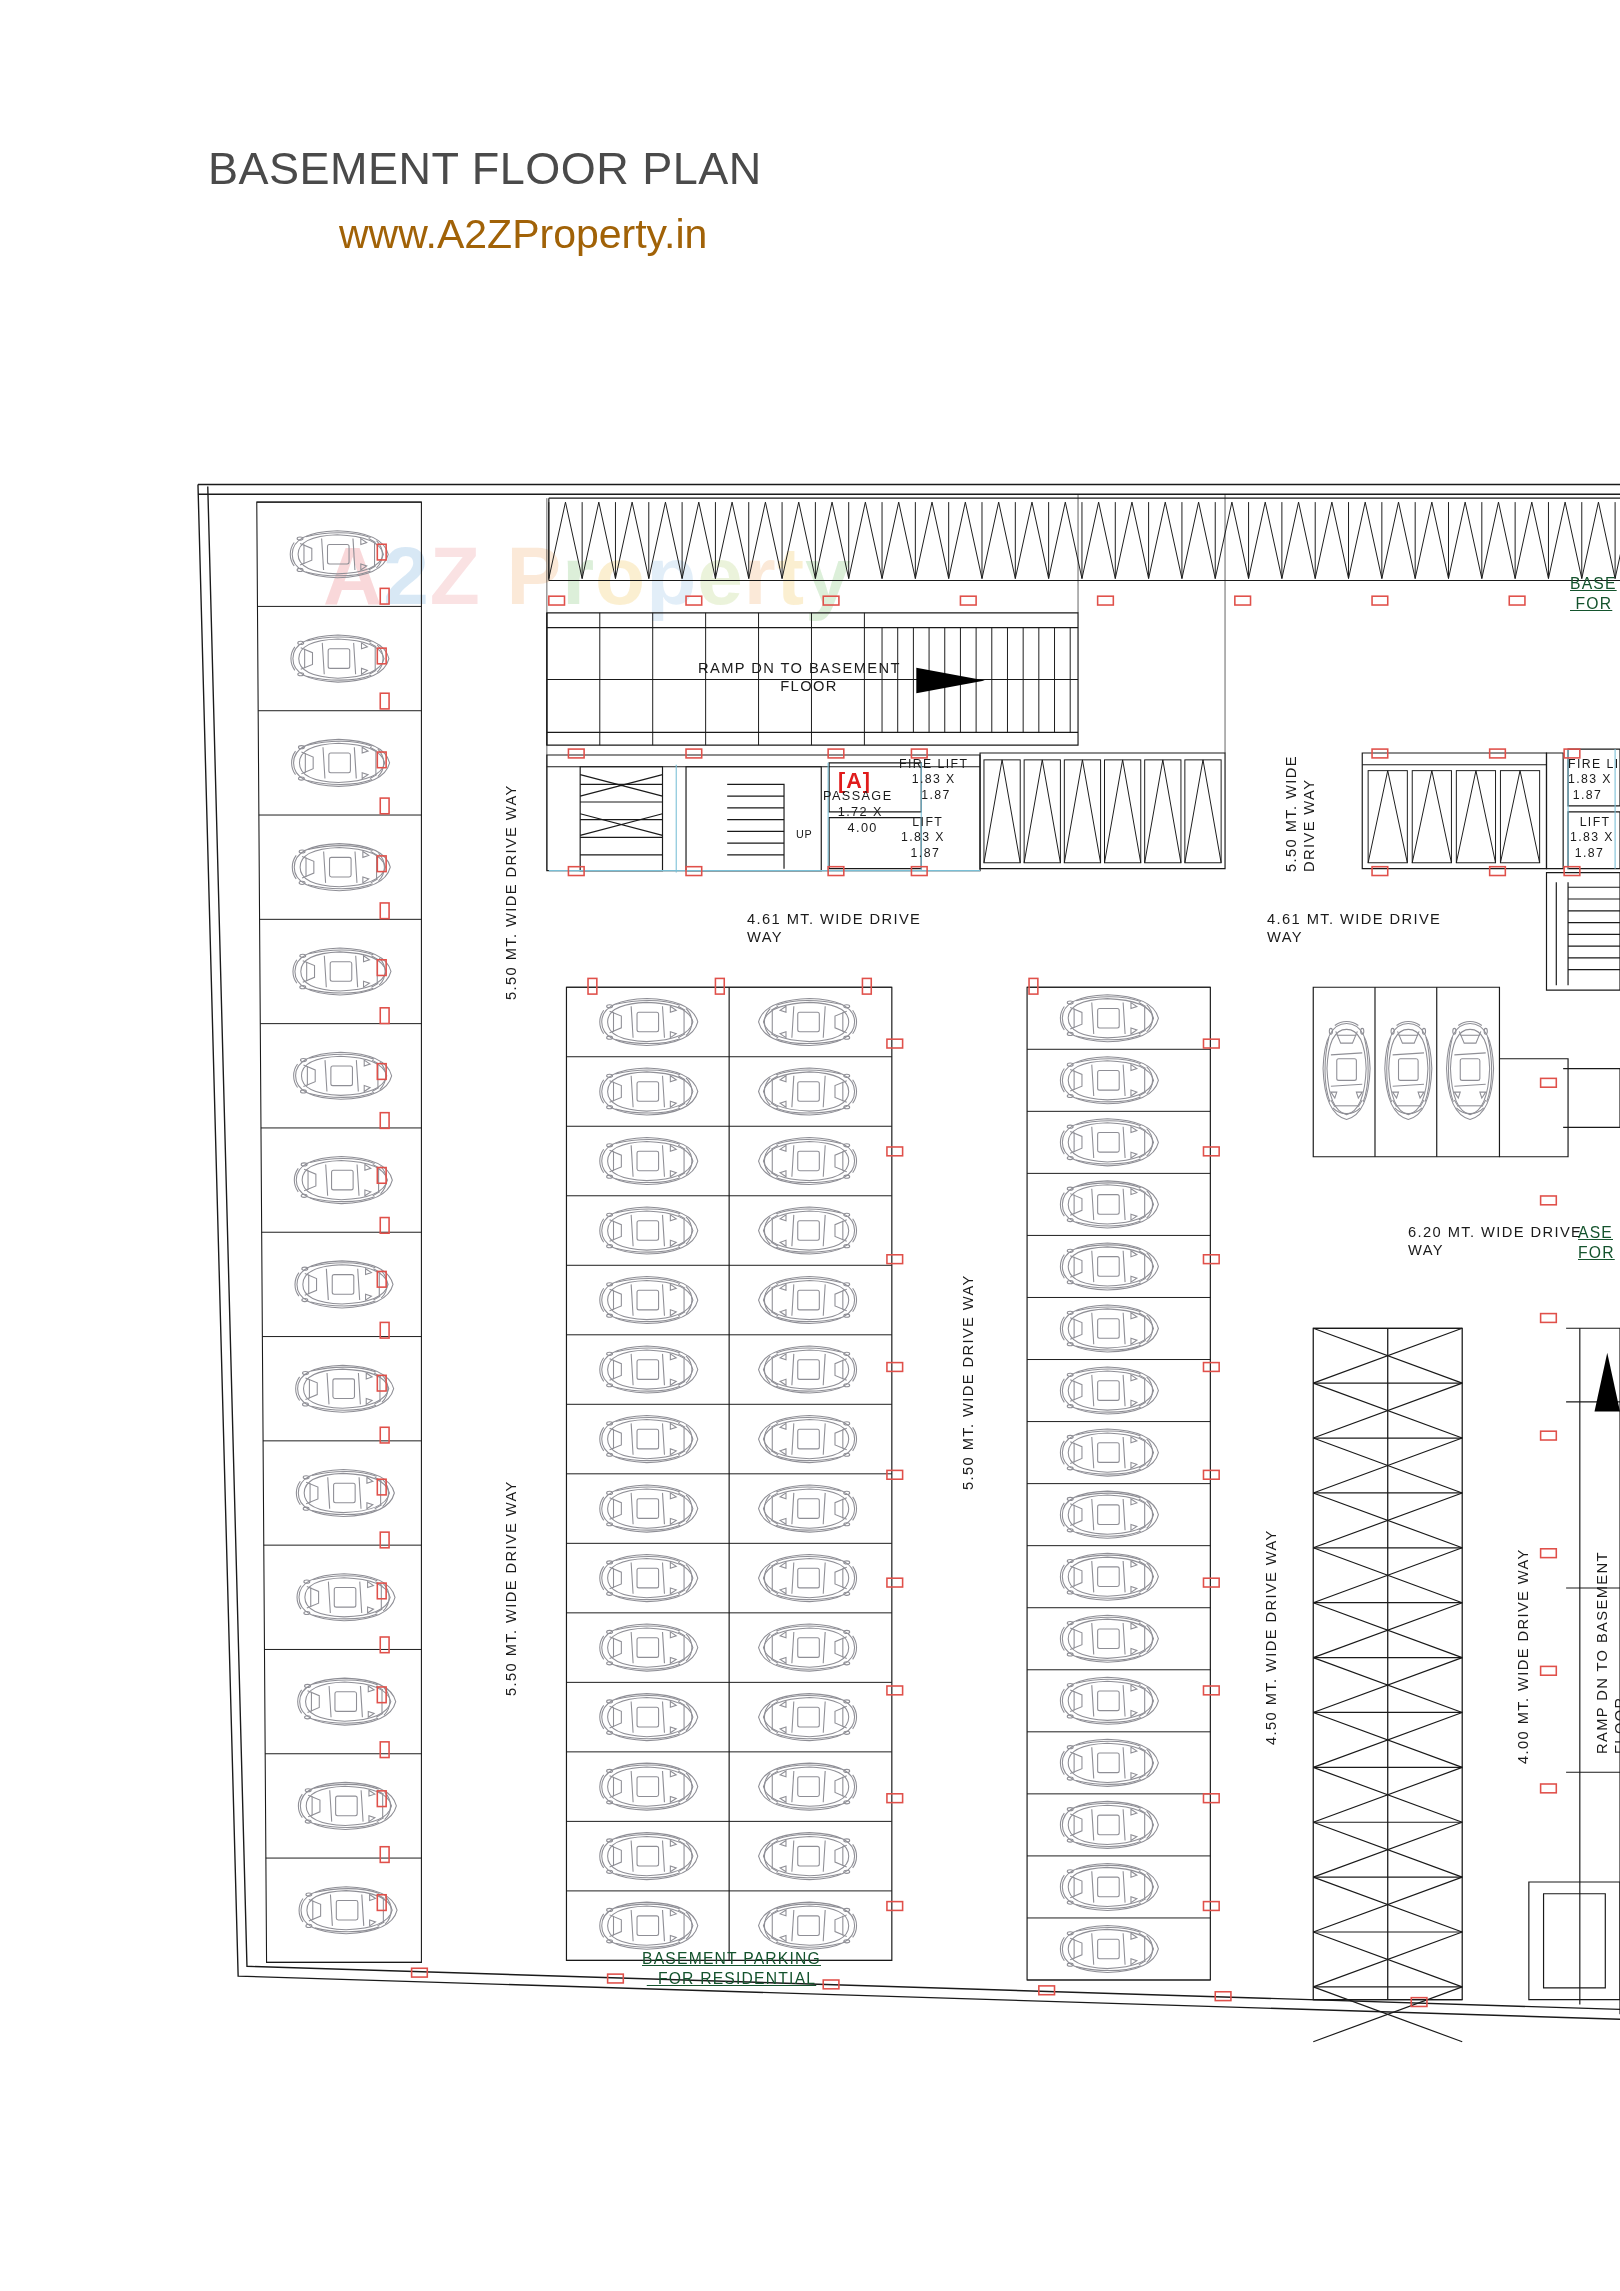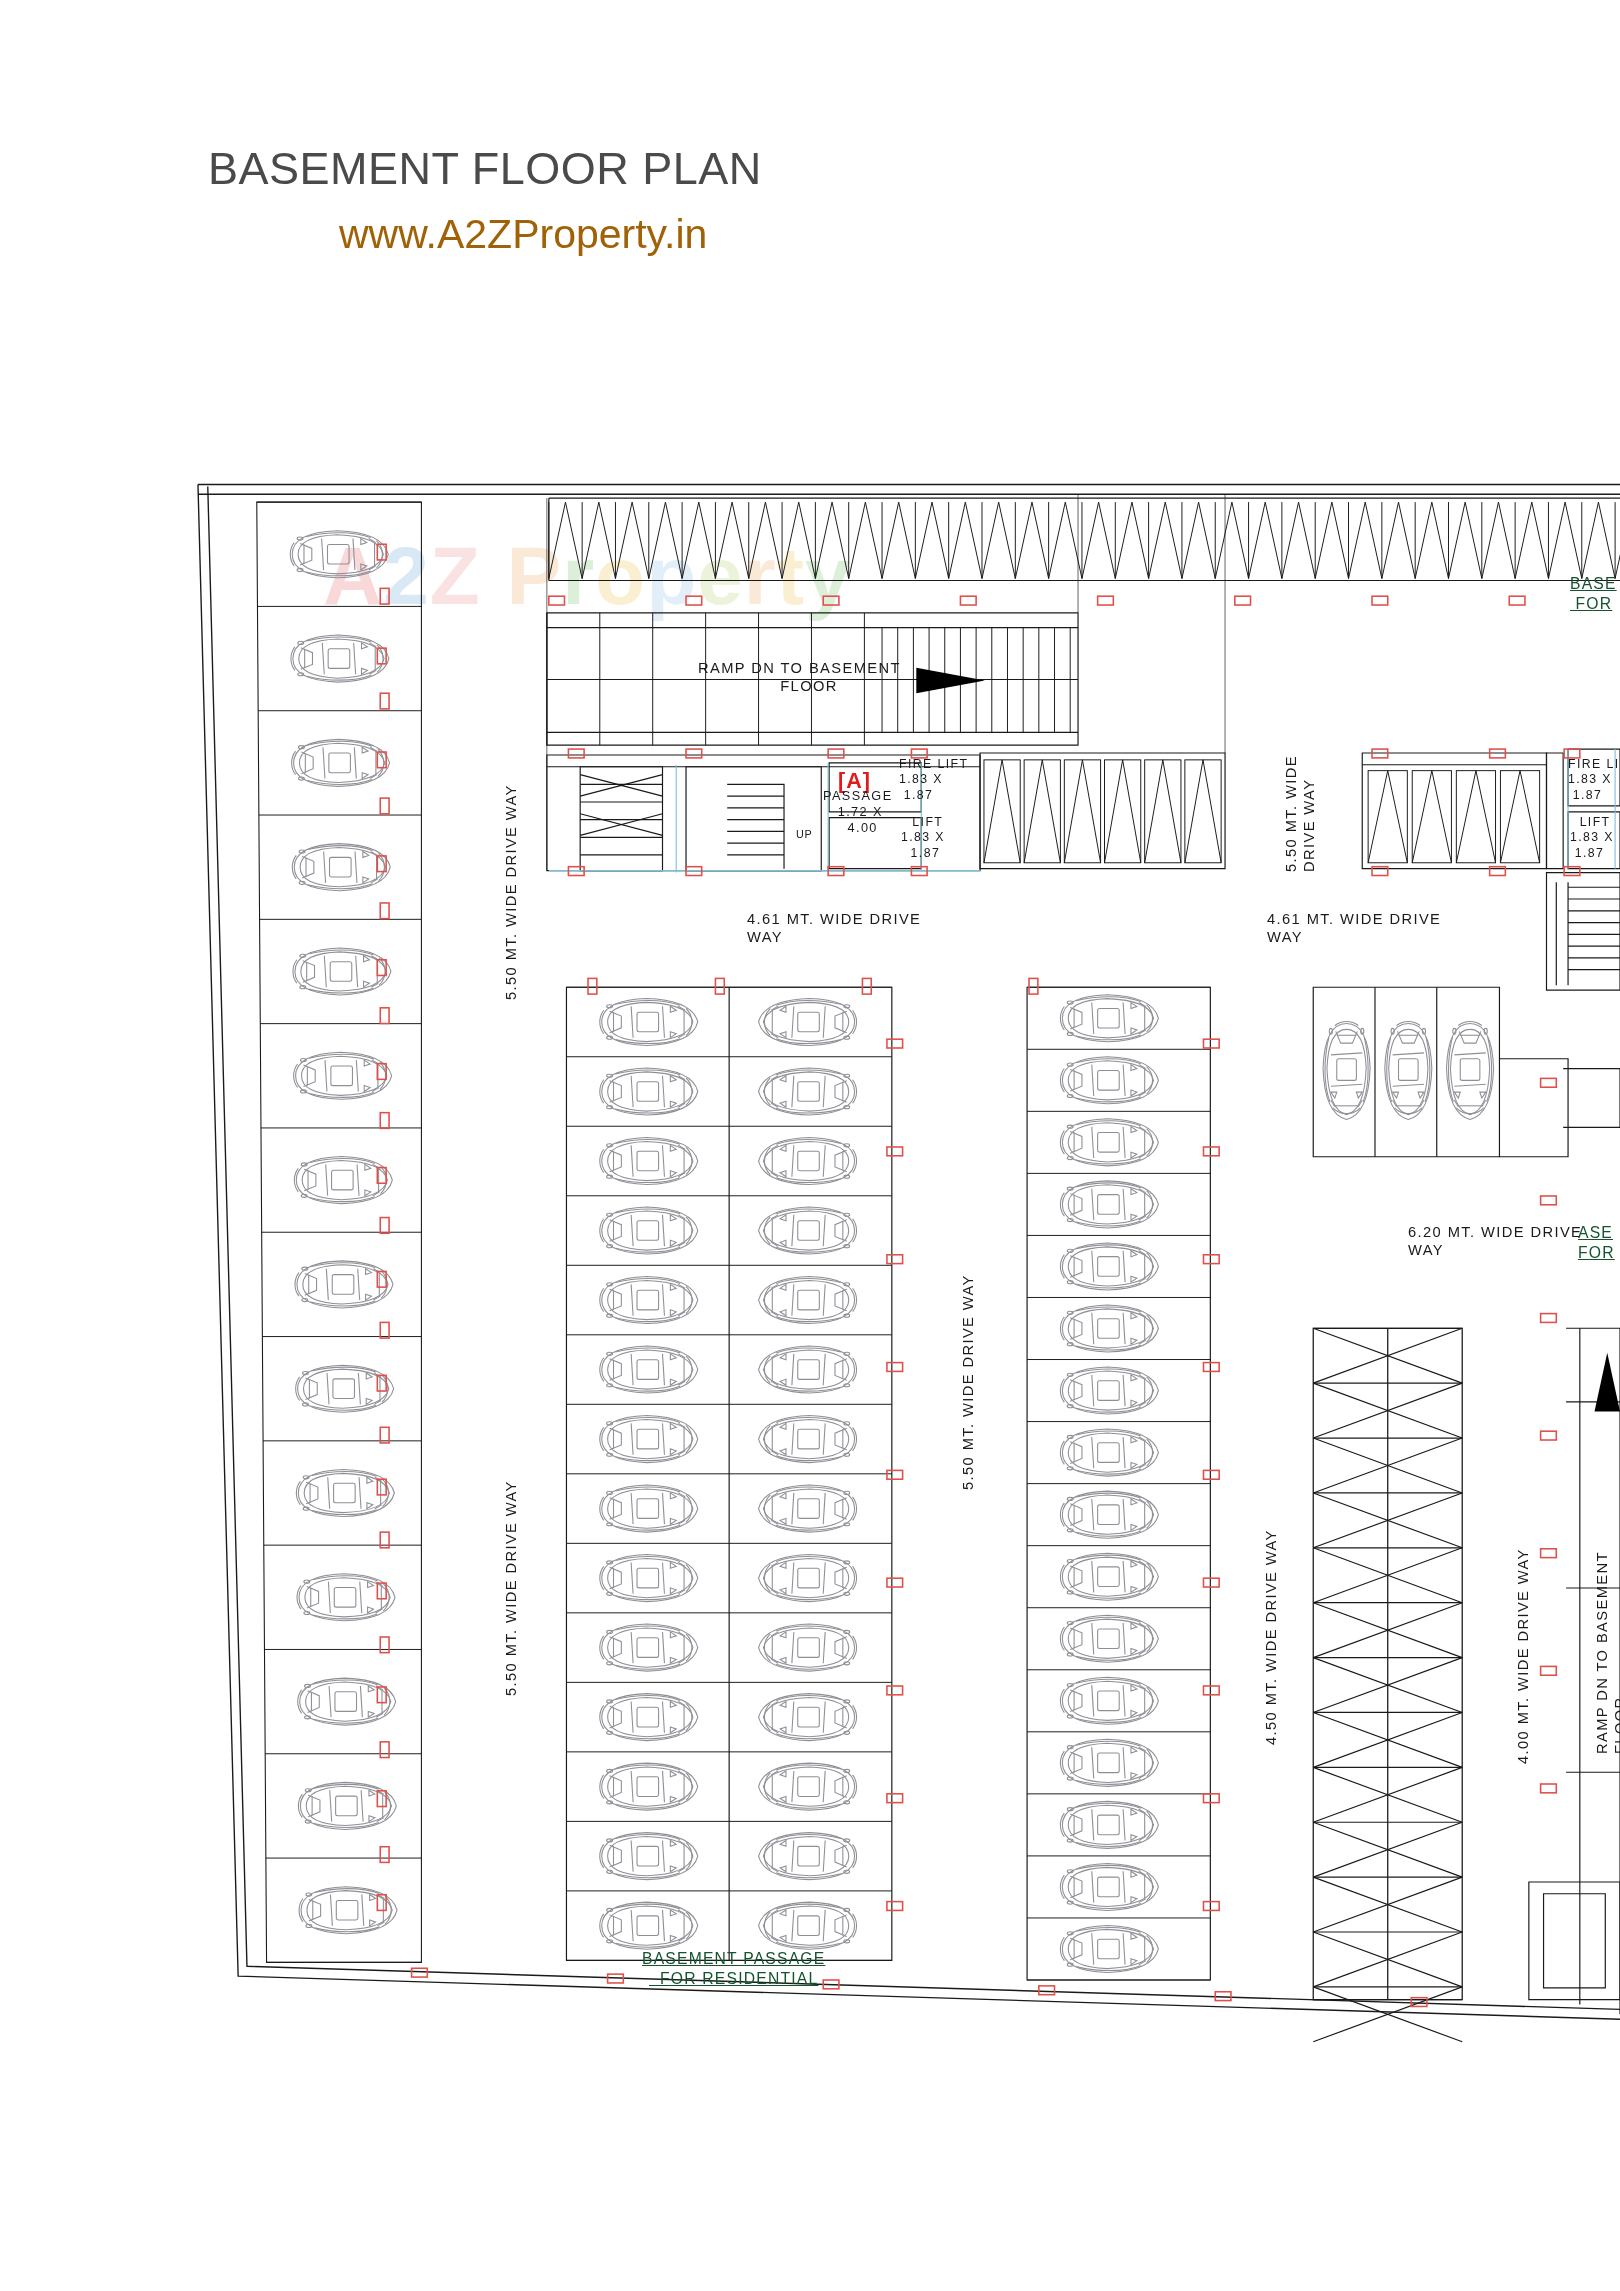--- a/index.html
+++ b/index.html
@@ -572,21 +572,21 @@
 
 <div class="ptxt" style="left:698px;top:659px;font-size:14.7px">RAMP DN TO BASEMENT
                FLOOR</div>
 
 <div class="ptxt red" style="left:838px;top:768px;font-size:21.6px;letter-spacing:1px">[A]</div>
 <div class="ptxt" style="left:823px;top:789px;font-size:12.7px;text-align:center;">PASSAGE
  1.72 X
   4.00</div>
 <div class="ptxt tiny" style="left:796px;top:828px;">UP</div>
 
-<div class="ptxt" style="left:899px;top:757px;font-size:12.3px;">FIRE LIFT
+<div class="ptxt" style="left:899px;top:757px;font-size:12.3px;text-align:center;">FIRE LIFT
 1.83 X
  1.87</div>
 <div class="ptxt" style="left:901px;top:815px;font-size:12.3px;text-align:center;">  LIFT
 1.83 X
  1.87</div>
 
 <div class="ptxt" style="left:1568px;top:757px;font-size:12.3px;">FIRE LIFT
 1.83 X
  1.87</div>
 <div class="ptxt" style="left:1570px;top:815px;font-size:12.3px;">  LIFT
@@ -603,19 +603,19 @@
 <div class="ptxt vert" style="left:502px;top:1000px;font-size:14.7px;transform:rotate(-90deg)">5.50 MT. WIDE DRIVE WAY</div>
 <div class="ptxt vert" style="left:502px;top:1696px;font-size:14.7px;transform:rotate(-90deg)">5.50 MT. WIDE DRIVE WAY</div>
 <div class="ptxt vert" style="left:959px;top:1490px;font-size:14.7px;transform:rotate(-90deg)">5.50 MT. WIDE DRIVE WAY</div>
 <div class="ptxt vert" style="left:1282px;top:872px;font-size:14.7px;transform:rotate(-90deg)">5.50 MT. WIDE
 DRIVE WAY</div>
 <div class="ptxt vert" style="left:1262px;top:1745px;font-size:14.7px;transform:rotate(-90deg)">4.50 MT. WIDE DRIVE WAY</div>
 <div class="ptxt vert" style="left:1514px;top:1764px;font-size:14.7px;transform:rotate(-90deg)">4.00 MT. WIDE DRIVE WAY</div>
 <div class="ptxt vert" style="left:1593px;top:1754px;font-size:14.7px;transform:rotate(-90deg)">RAMP DN TO BASEMENT
 FLOOR</div>
 
-<div class="ptxt mag" style="left:642px;top:1949px;font-size:15.7px;text-align:center">BASEMENT PASSAGE
+<div class="ptxt mag" style="left:642px;top:1949px;font-size:15.7px;text-align:center">BASEMENT PARKING
   FOR RESIDENTIAL</div>
 <div class="ptxt mag" style="left:1570px;top:574px;font-size:15.7px">BASE
  FOR</div>
 <div class="ptxt mag" style="left:1578px;top:1223px;font-size:15.7px">ASE
 FOR</div>
 
 
 </body></html>

